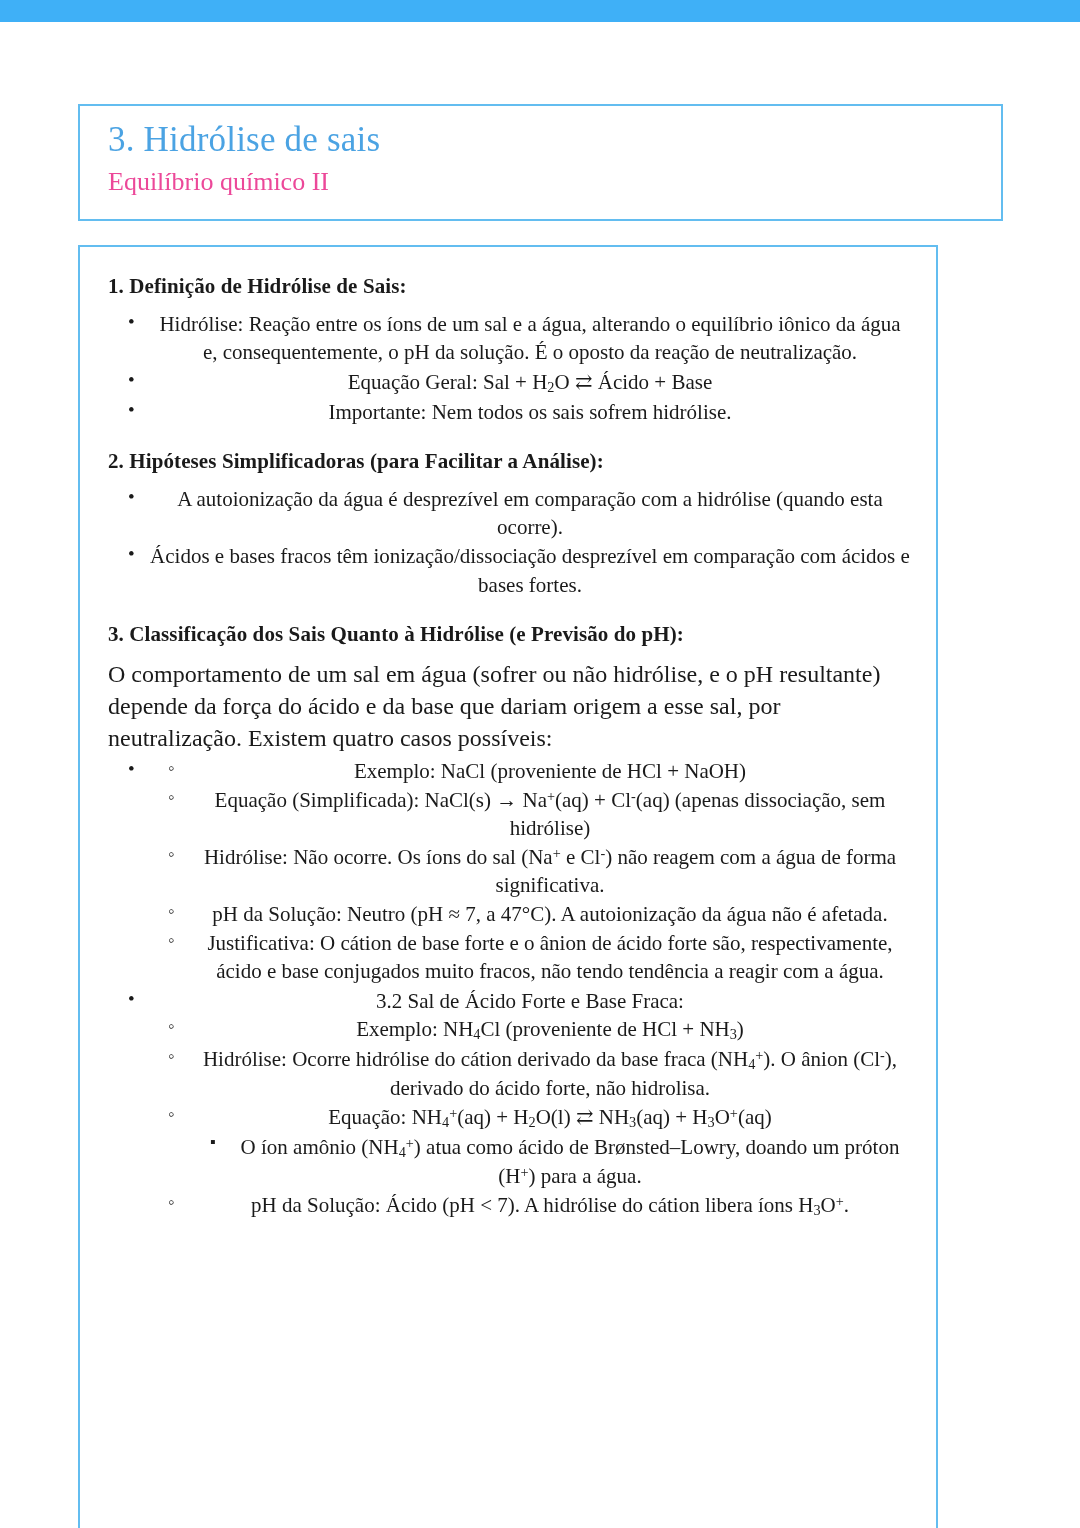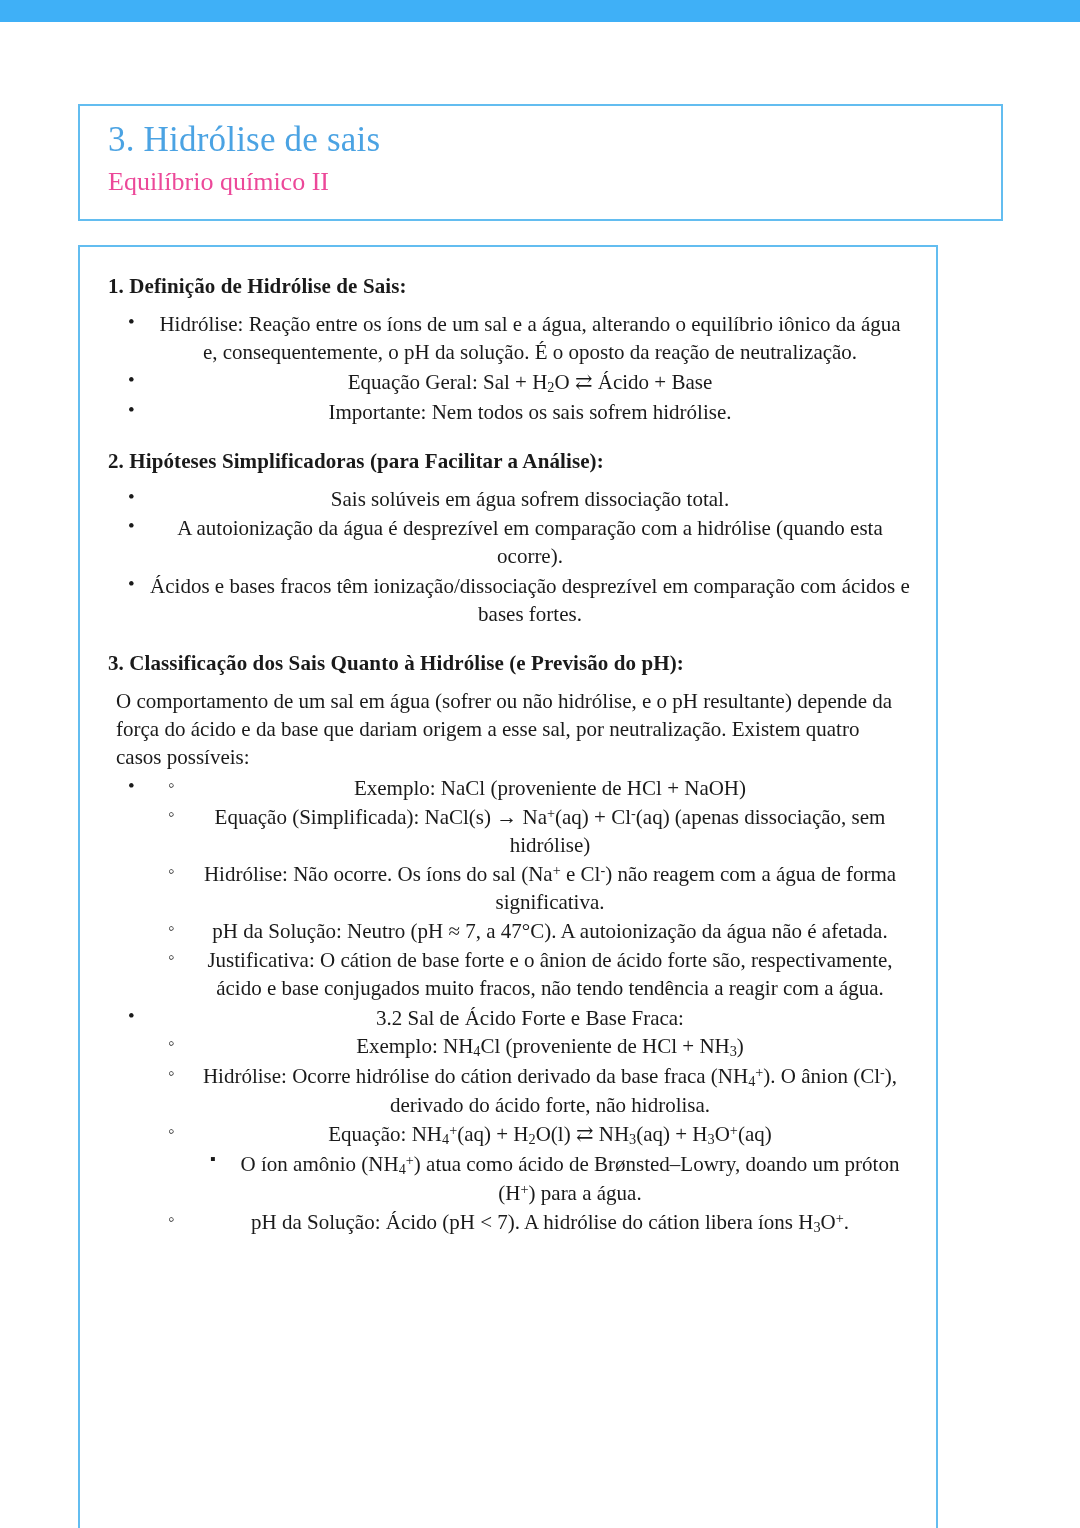--- a/index.html
+++ b/index.html
@@ -77,23 +77,23 @@
     font-size: 21px;
     font-weight: bold;
     margin: 0 0 10px 0;
     line-height: 1.3;
     letter-spacing: 0.1px;
   }
   .section-block { margin-bottom: 22px; }
   .section-block.tight { margin-bottom: 14px; }
 
   p.para {
-    font-size: 21px;
-    line-height: 1.34;
-    margin: 0 0 2px 8px;
+    font-size: 24px;
+    line-height: 1.34;
+    margin: 0 0 2px 0;
     text-align: left;
   }
 
   ul.lvl1 {
     list-style: none;
     margin: 0;
     padding: 0;
     text-align: center;
   }
   ul.lvl1 > li {
@@ -174,21 +174,20 @@
       <ul class="lvl1">
         <li><span>Hidrólise: Reação entre os íons de um sal e a água, alterando o equilíbrio iônico da água e, consequentemente, o pH da solução. É o oposto da reação de neutralização.</span></li>
         <li><span>Equação Geral: Sal + H</span><sub>2</sub><span>O ⇄ Ácido + Base</span></li>
         <li><span>Importante: Nem todos os sais sofrem hidrólise.</span></li>
       </ul>
     </div>
 
     <div class="section-block">
       <h2 class="section-head">2. Hipóteses Simplificadoras (para Facilitar a Análise):</h2>
       <ul class="lvl1">
-        <li><span>Sais solúveis em água sofrem dissociação total.</span></li>
         <li><span>A autoionização da água é desprezível em comparação com a hidrólise (quando esta ocorre).</span></li>
         <li><span>Ácidos e bases fracos têm ionização/dissociação desprezível em comparação com ácidos e bases fortes.</span></li>
       </ul>
     </div>
 
     <div class="section-block tight">
       <h2 class="section-head">3. Classificação dos Sais Quanto à Hidrólise (e Previsão do pH):</h2>
       <p class="para">O comportamento de um sal em água (sofrer ou não hidrólise, e o pH resultante) depende da força do ácido e da base que dariam origem a esse sal, por neutralização. Existem quatro casos possíveis:</p>
 
       <ul class="lvl1">

